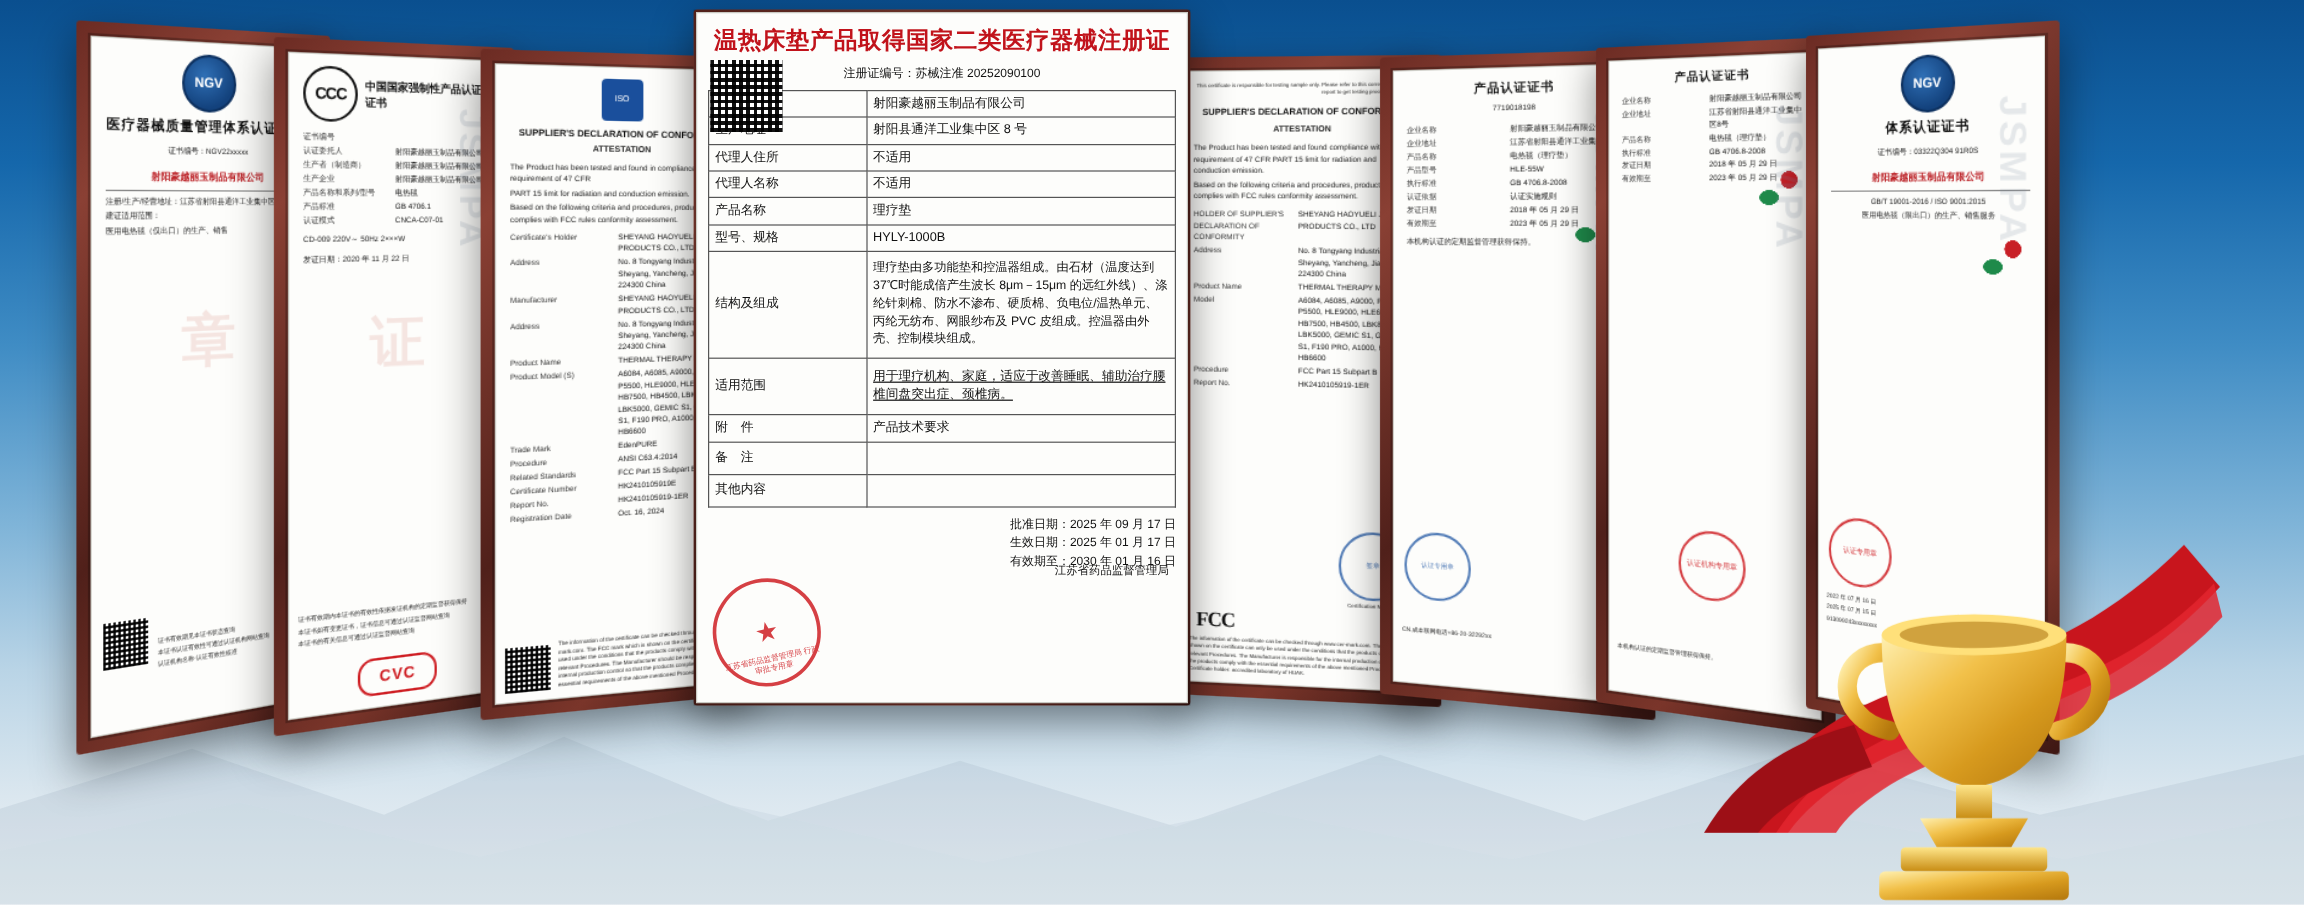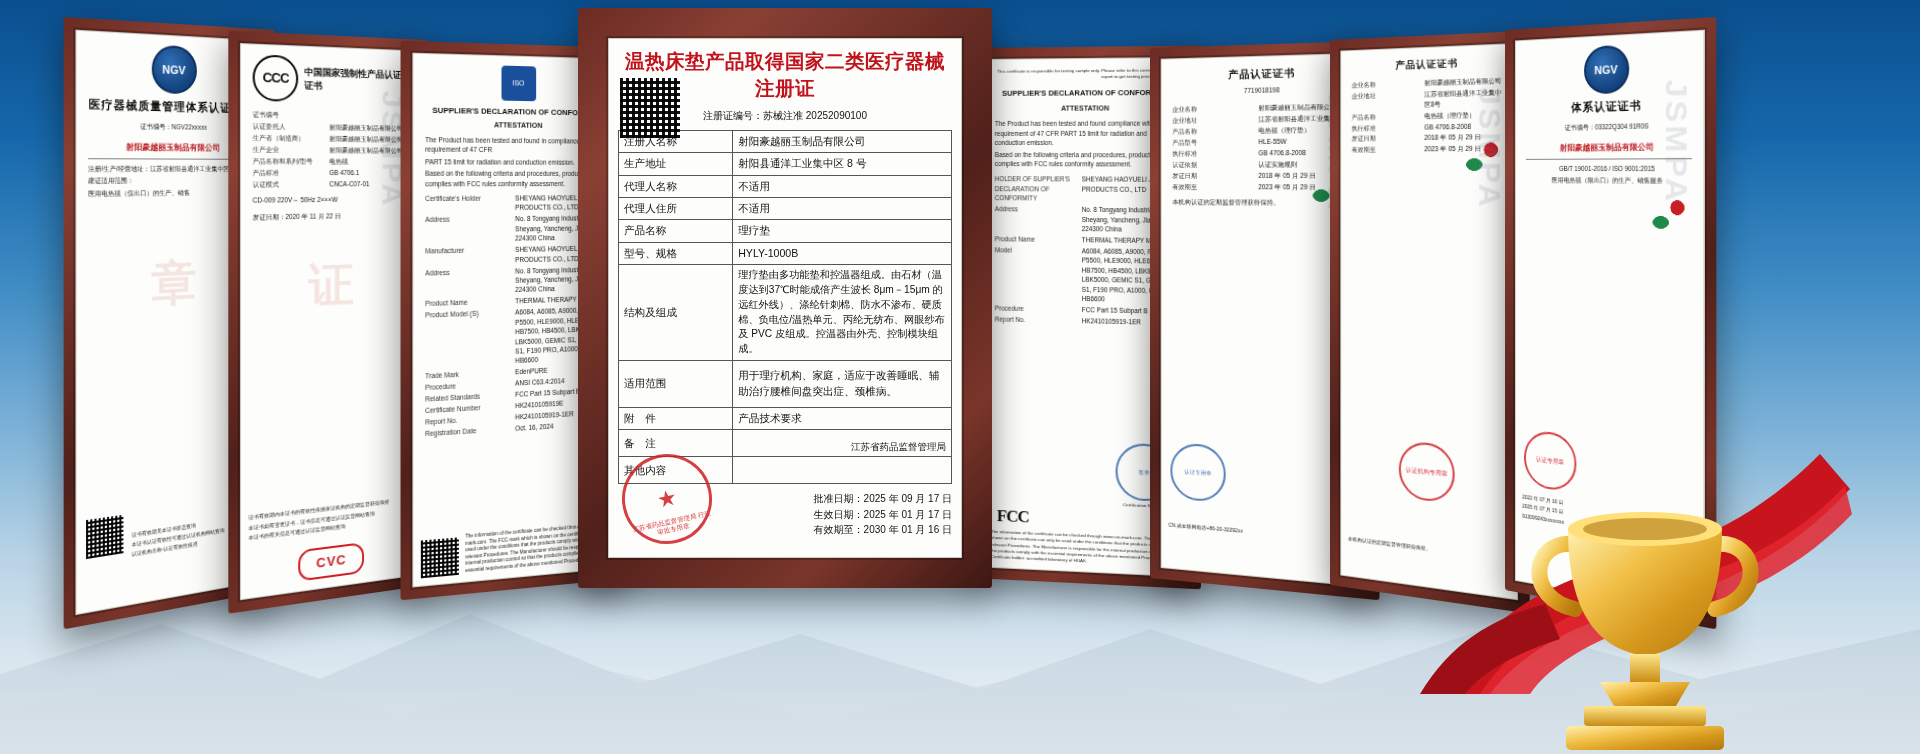--- a/index.html
+++ b/index.html
@@ -43,21 +43,21 @@
   }
 
   
   #f1{left:60px;top:30px;width:215px;height:560px;transform:perspective(1100px) rotateY(26deg) skewY(-3.2deg);transform-origin:right center;}
   #f2{left:228px;top:40px;width:200px;height:545px;transform:perspective(1100px) rotateY(21deg) skewY(-2.6deg);transform-origin:right center;}
   #f3{left:405px;top:48px;width:225px;height:530px;transform:perspective(1100px) rotateY(15deg) skewY(-1.8deg);transform-origin:right center;}
   #f4{left:1150px;top:48px;width:225px;height:530px;transform:perspective(1100px) rotateY(-15deg) skewY(1.8deg);transform-origin:left center;}
   #f5{left:1330px;top:40px;width:200px;height:545px;transform:perspective(1100px) rotateY(-21deg) skewY(2.6deg);transform-origin:left center;}
   #f6{left:1505px;top:30px;width:215px;height:560px;transform:perspective(1100px) rotateY(-26deg) skewY(3.2deg);transform-origin:left center;}
   #f7{left:972px;top:48px;width:226px;height:530px;transform:perspective(1400px) rotateY(-9deg) skewY(1.1deg);transform-origin:left center;}
-  #fmain{left:578px;top:8px;width:414px;height:580px;z-index:20;padding:30px;}
+  #fmain{left:578px;top:8px;width:414px;height:580px;z-index:20;padding:2px;}
 
   
   .main-title{
     text-align:center;font-size:19.5px;font-weight:bold;color:#c1131b;
     letter-spacing:.5px;margin:2px 0 7px;
   }
   .main-sub{text-align:center;font-size:16px;font-weight:bold;color:#111;letter-spacing:1px;margin:4px 0 8px;}
   .qr{
     position:absolute;left:12px;top:40px;width:60px;height:60px;
     background:
@@ -483,42 +483,42 @@
           <tbody>
               <tr>
                 <td class="k">注册人名称</td>
                 <td>射阳豪越丽玉制品有限公司</td>
               </tr>
           <tr>
                 <td class="k">生产地址</td>
                 <td>射阳县通洋工业集中区 8 号</td>
               </tr>
           <tr>
+                <td class="k">代理人住所</td>
+                <td>不适用</td>
+              </tr>
+          <tr>
                 <td class="k">代理人名称</td>
                 <td>不适用</td>
               </tr>
           <tr>
-                <td class="k">代理人住所</td>
-                <td>不适用</td>
-              </tr>
-          <tr>
                 <td class="k">产品名称</td>
                 <td>理疗垫</td>
               </tr>
           <tr>
                 <td class="k">型号、规格</td>
                 <td>HYLY-1000B</td>
               </tr>
           <tr>
                 <td class="k">结构及组成</td>
                 <td style="height:82px;font-size:10.2px;">理疗垫由多功能垫和控温器组成。由石材（温度达到37℃时能成倍产生波长 8μm－15μm 的远红外线）、涤纶针刺棉、防水不渗布、硬质棉、负电位/温热单元、丙纶无纺布、网眼纱布及 PVC 皮组成。控温器由外壳、控制模块组成。</td>
               </tr>
           <tr>
                 <td class="k">适用范围</td>
-                <td style="height:40px;">用于理疗机构、家庭，适应于改善睡眠、辅助治疗腰椎间盘突出症、颈椎病。</td>
+                <td style="height:40px;text-decoration:underline;">用于理疗机构、家庭，适应于改善睡眠、辅助治疗腰椎间盘突出症、颈椎病。</td>
               </tr>
           <tr>
                 <td class="k">附　件</td>
                 <td>产品技术要求</td>
               </tr>
           <tr>
                 <td class="k">备　注</td>
                 <td style="height:20px;"></td>
               </tr>
           <tr>

